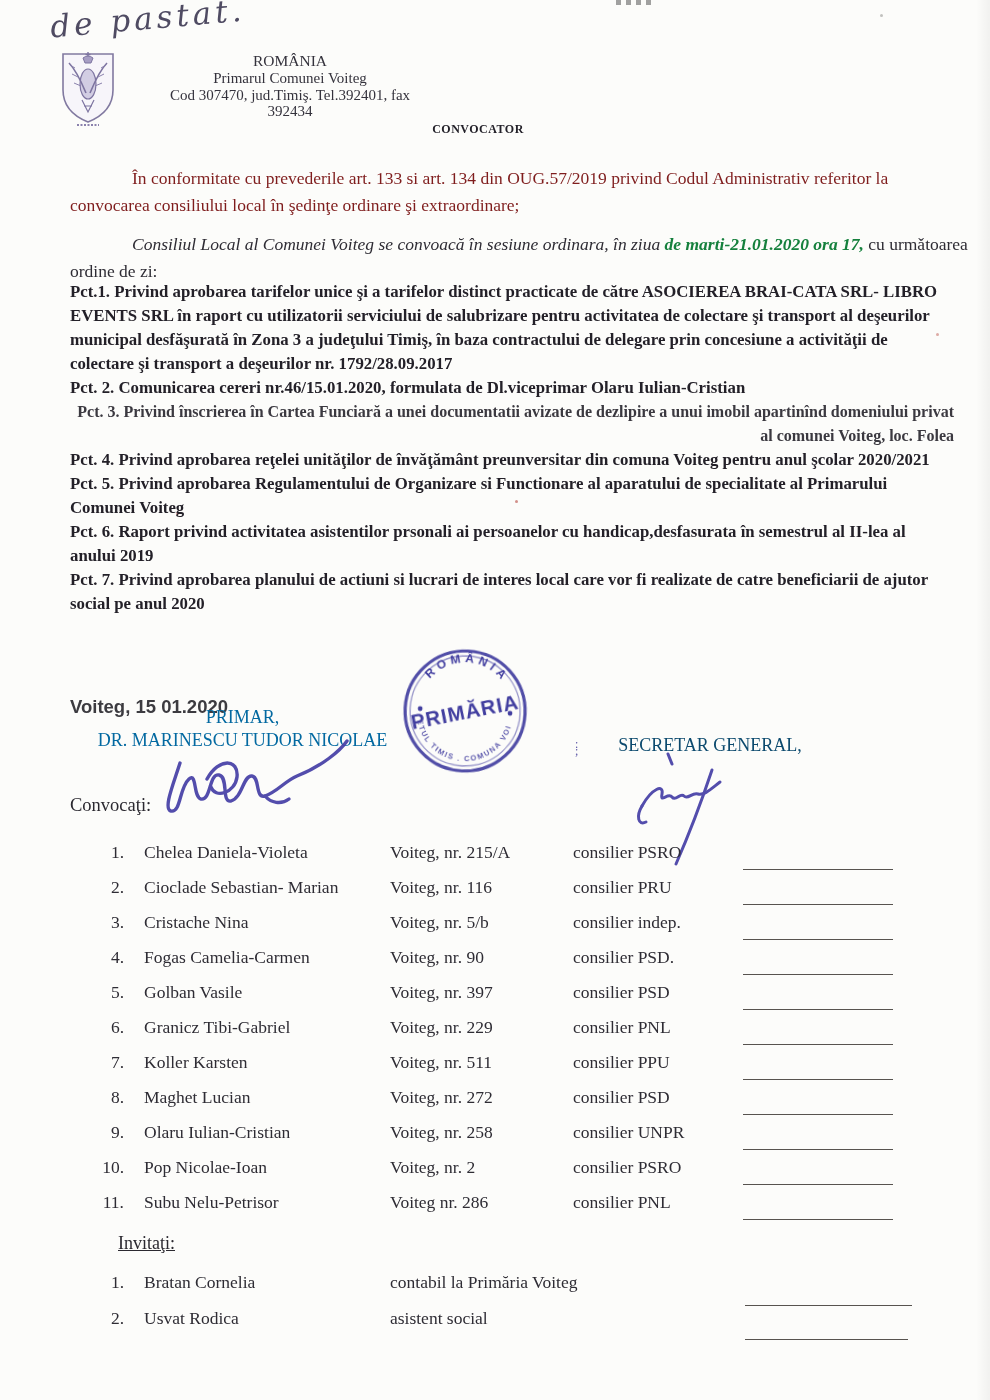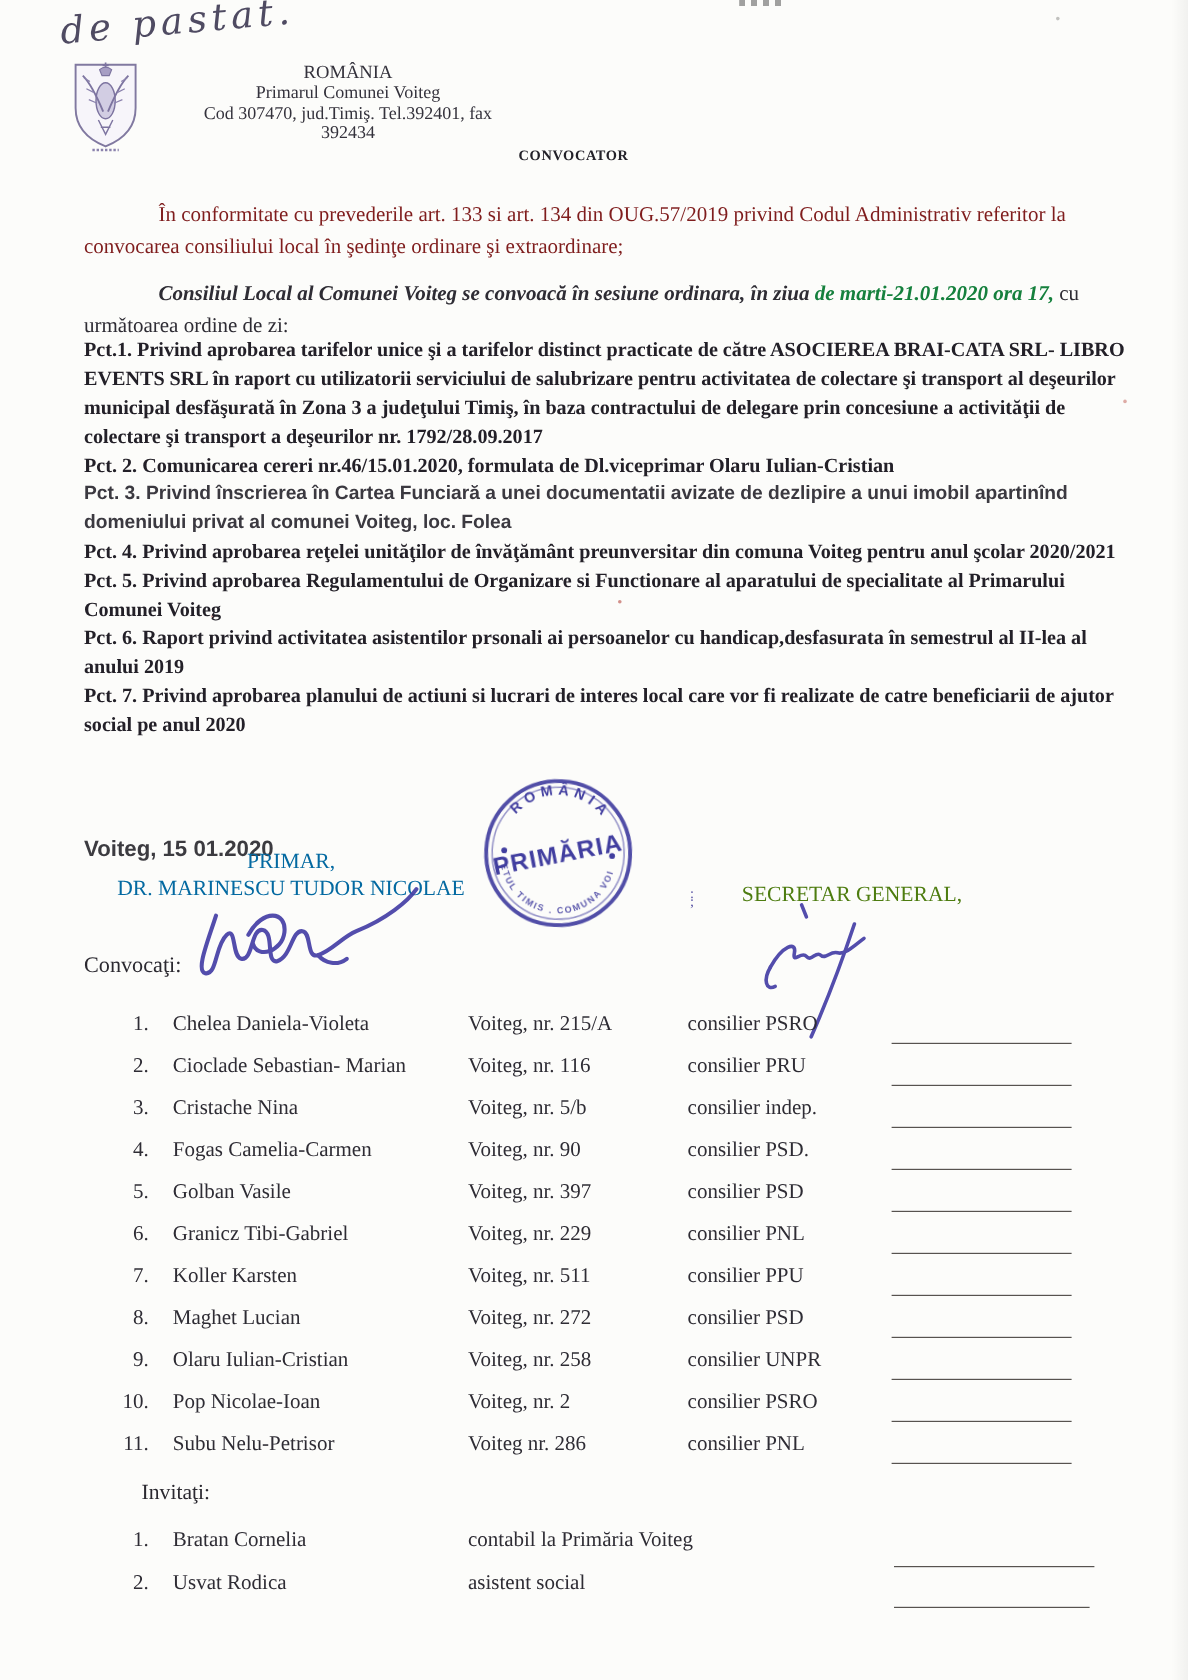--- a/index.html
+++ b/index.html
@@ -21,49 +21,49 @@
     font-size:15px;line-height:16px;color:#34323c;}
   .letterhead .country{font-size:15.5px;}
   .letterhead div{margin-bottom:1px;}
   .title{left:0;top:122px;width:956px;text-align:center;
     font-weight:bold;font-size:12px;letter-spacing:.5px;color:#232129;}
   
   .p1{left:70px;top:165px;width:895px;font-size:17.5px;line-height:27px;
     text-indent:62px;color:#7f1d1d;}
   .p2{left:70px;top:231px;width:902px;font-size:17.5px;line-height:27px;
     text-indent:62px;color:#2e2c34;}
-  .seg-italic{font-style:italic;font-weight:bold;}
+  .seg-italic{font-style:italic;font-weight:normal;}
   .seg-date{font-style:italic;font-weight:bold;color:#15803d;}
   
   .agenda{left:70px;top:280px;width:884px;font-weight:bold;
     font-size:16.8px;line-height:24px;color:#232028;}
   .agenda p{margin:0;}
-  .agenda p.sans{font-family:Liberation Sans, sans-serif;
-    font-size:16px;color:#3b3940;}
+  .agenda p.sans{font-family:Liberation Serif, serif;
+    font-size:16px;color:#3b3940;text-align:right;}
   .place-date{left:70px;top:667px;
     font-family:"Liberation Sans","DejaVu Sans",sans-serif;
     font-weight:bold;font-size:18.5px;color:#3c3b40;margin-top:29px;}
   
   .primar-block{left:75px;top:706px;width:335px;text-align:center;
     font-size:18px;line-height:23px;color:#0369a1;}
   .secretar-block{left:578px;top:734px;width:264px;text-align:center;
-    font-size:18px;line-height:23px;color:#4d7c0f;}
+    font-size:18px;line-height:23px;color:#0c4a6e;}
   
   .stamp{left:399px;top:645px;filter:blur(.45px);opacity:.95;
     transform:rotate(3deg);}
   .sig{opacity:.92;}
   
   .convocati-label{left:70px;top:795px;font-size:18.5px;}
   .convocati{left:0;top:842px;width:990px;}
   .c-row{display:grid;grid-template-columns:34px 266px 183px 170px 150px;
     margin-left:90px;height:35px;font-size:17.5px;color:#2e2c34;}
   .c-num{text-align:right;}
   .c-name{padding-left:20px;}
   .c-line{border-bottom:1.4px solid #57534f;height:27px;align-self:start;}
-  .invitati-label{left:118px;top:1233px;font-size:18px;}
+  .invitati-label{left:118px;top:1233px;font-size:18px;text-decoration:underline;}
   .invitati{left:0;top:1272px;width:990px;}
   .i-row{display:grid;grid-template-columns:34px 266px auto;
     margin-left:90px;height:36px;font-size:17.5px;color:#2e2c34;}
   .i-num{text-align:right;}
   .i-name{padding-left:20px;}
   .inv-line{border-bottom:1.4px solid #57534f;height:0;}
   .line1{left:745px;top:1305px;width:167px;}
   .line2{left:745px;top:1339px;width:163px;}
   
   .edge-shade{right:0;top:0;width:14px;height:100%;

